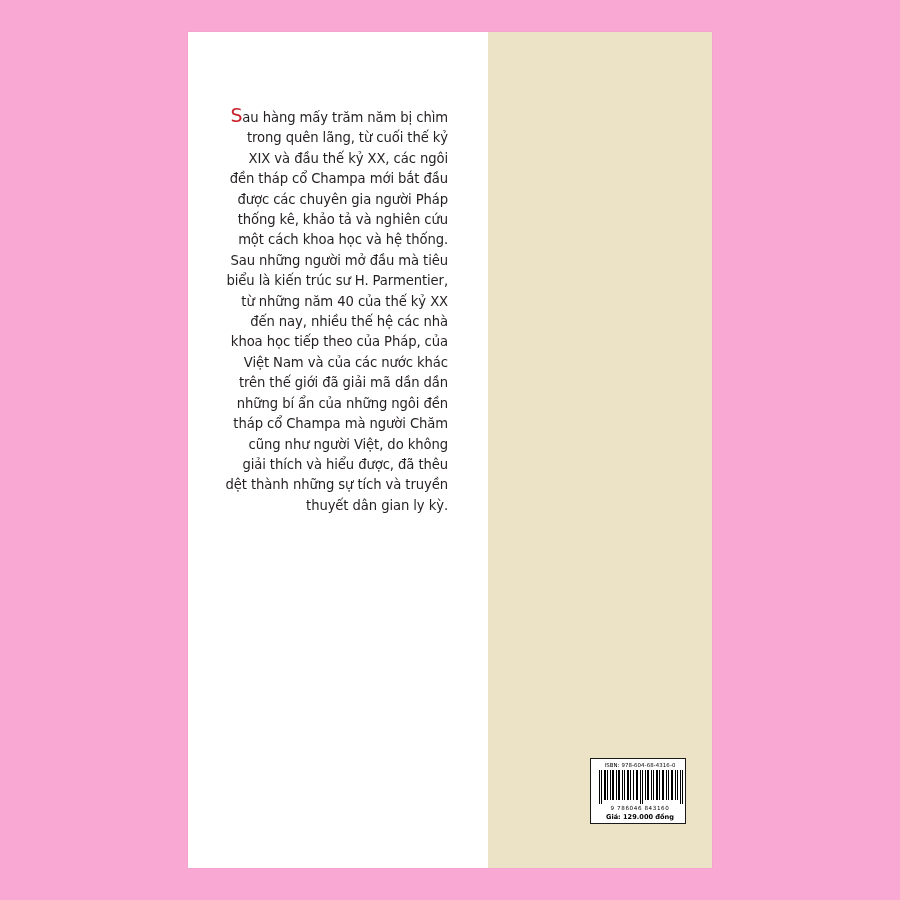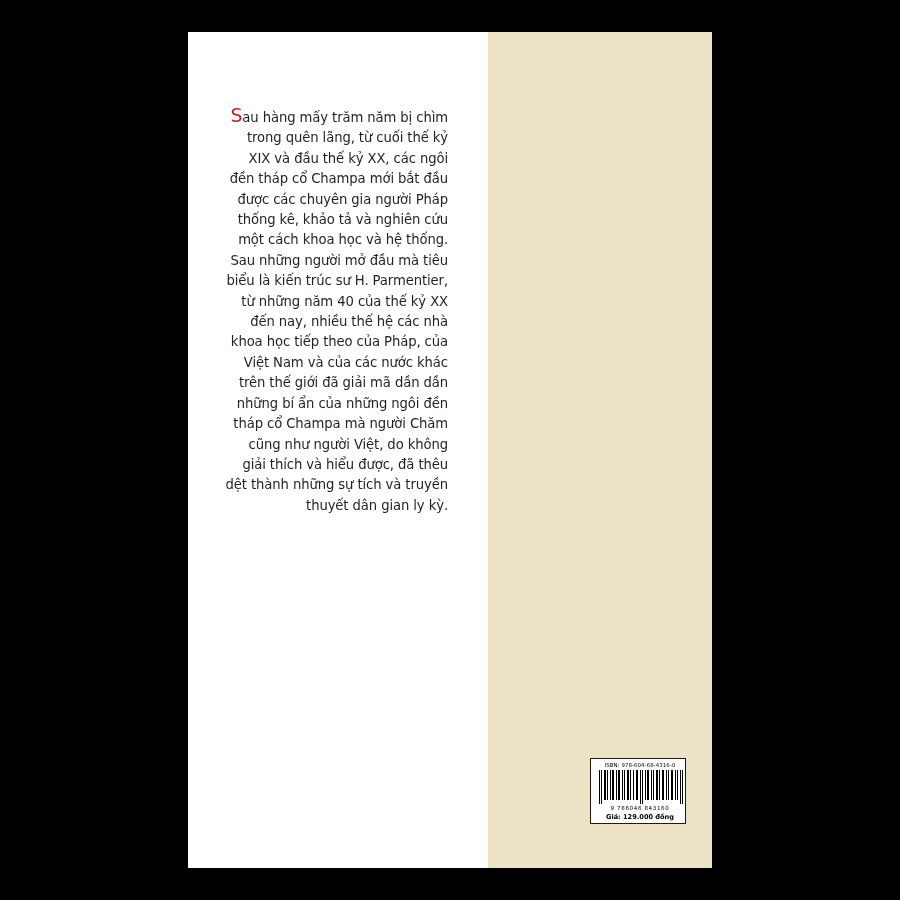--- a/index.html
+++ b/index.html
@@ -11,21 +11,21 @@
     width: 900px;
     height: 900px;
     font-family: "Liberation Sans", sans-serif;
     overflow: hidden;
   }
 
   .page {
     position: relative;
     width: 900px;
     height: 900px;
-    background: #000000;
+    background: #f9a8d4;
   }
 
   
   .cover {
     position: absolute;
     left: 188px;
     top: 32px;
     width: 524px;
     height: 836px;
     background: #ffffff;

